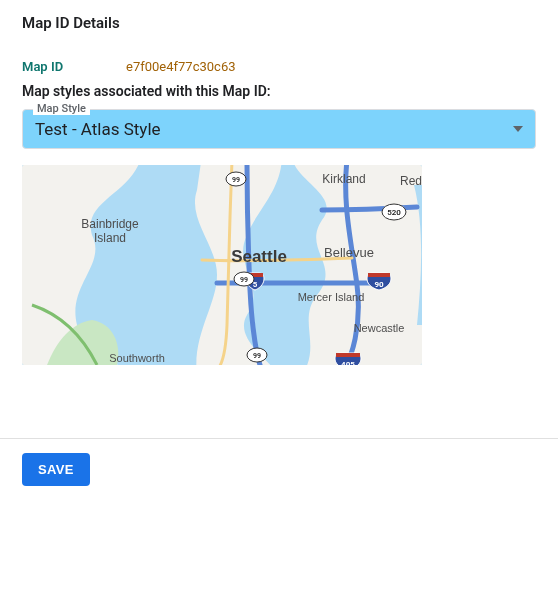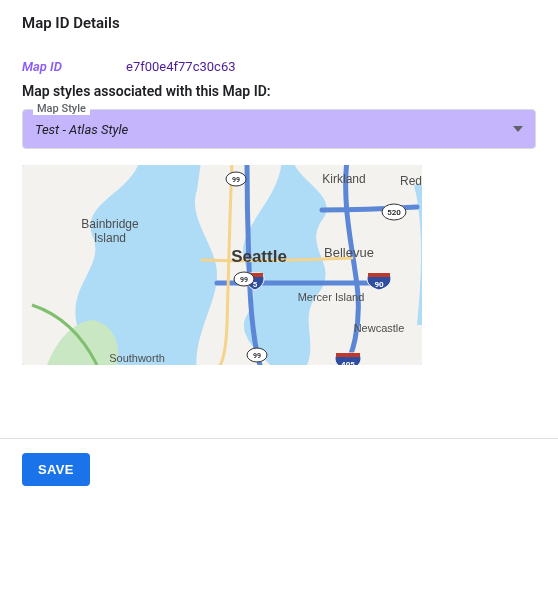--- a/index.html
+++ b/index.html
@@ -31,59 +31,57 @@
     border-collapse: collapse;
   }
   table.details td {
     padding: 9px 0;
     vertical-align: top;
     font-size: 13px;
   }
   table.details td.label {
     width: 104px;
     font-weight: 600;
-    color: #8b5cf6;
-    font-style: italic;
+    color: #0f766e;
   }
   table.details td.value {
-    color: #4c1d95;
+    color: #a16207;
   }
   .styles-section { }
   .styles-heading {
     font-size: 14px;
     font-weight: 600;
     margin: 0 0 10px 0;
   }
   .select-wrap {
     position: relative;
     border: 1px solid #dadce0;
     border-radius: 4px;
     height: 40px;
     padding: 0 12px;
     display: flex;
     align-items: center;
     cursor: pointer;
-    background: #c4b5fd;
+    background: #7dd3fc;
     margin-bottom: 16px;
   }
   .select-wrap .float-label {
     position: absolute;
     top: -8px;
     left: 10px;
     background: #fff;
     padding: 0 4px;
     font-size: 11px;
     color: #5f6368;
     font-weight: 500;
   }
   .select-wrap .select-value {
-    font-size: 13px;
+    font-size: 17px;
     color: #202124;
     flex: 1;
-    font-style: italic;
   }
   .select-wrap .chevron {
     color: #5f6368;
   }
   .chevron svg { display:block; }
   .map-preview {
     width: 400px;
     height: 200px;
     border-radius: 2px;
     overflow: hidden;

